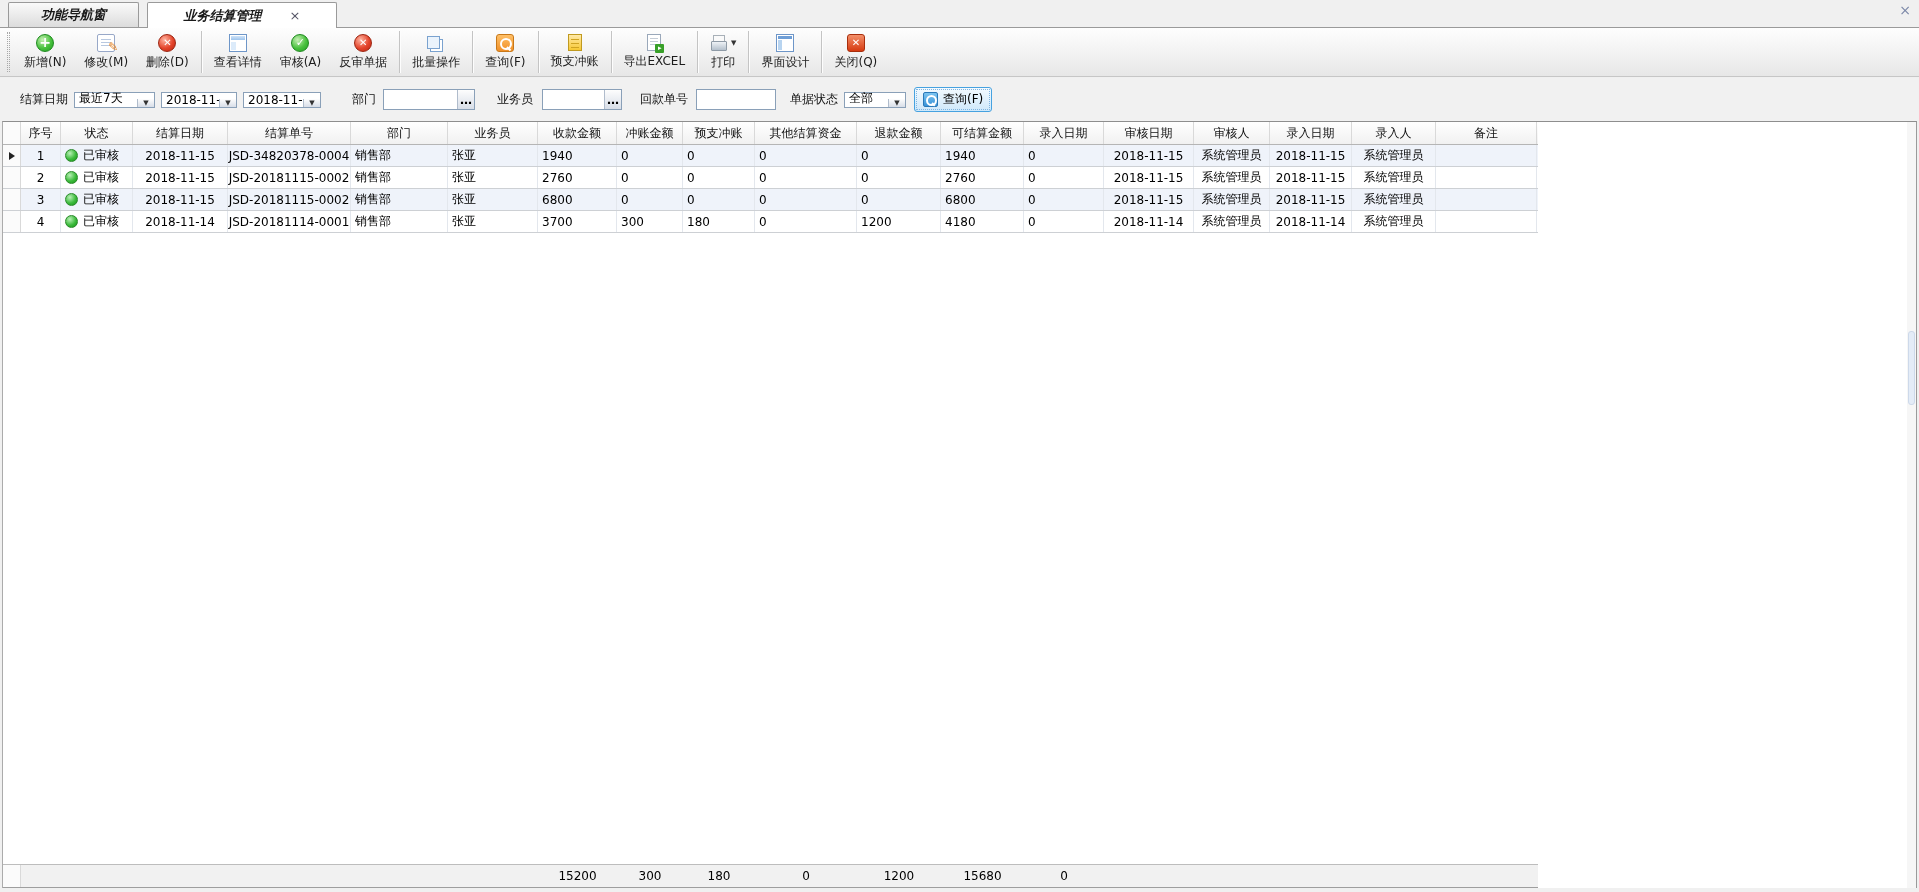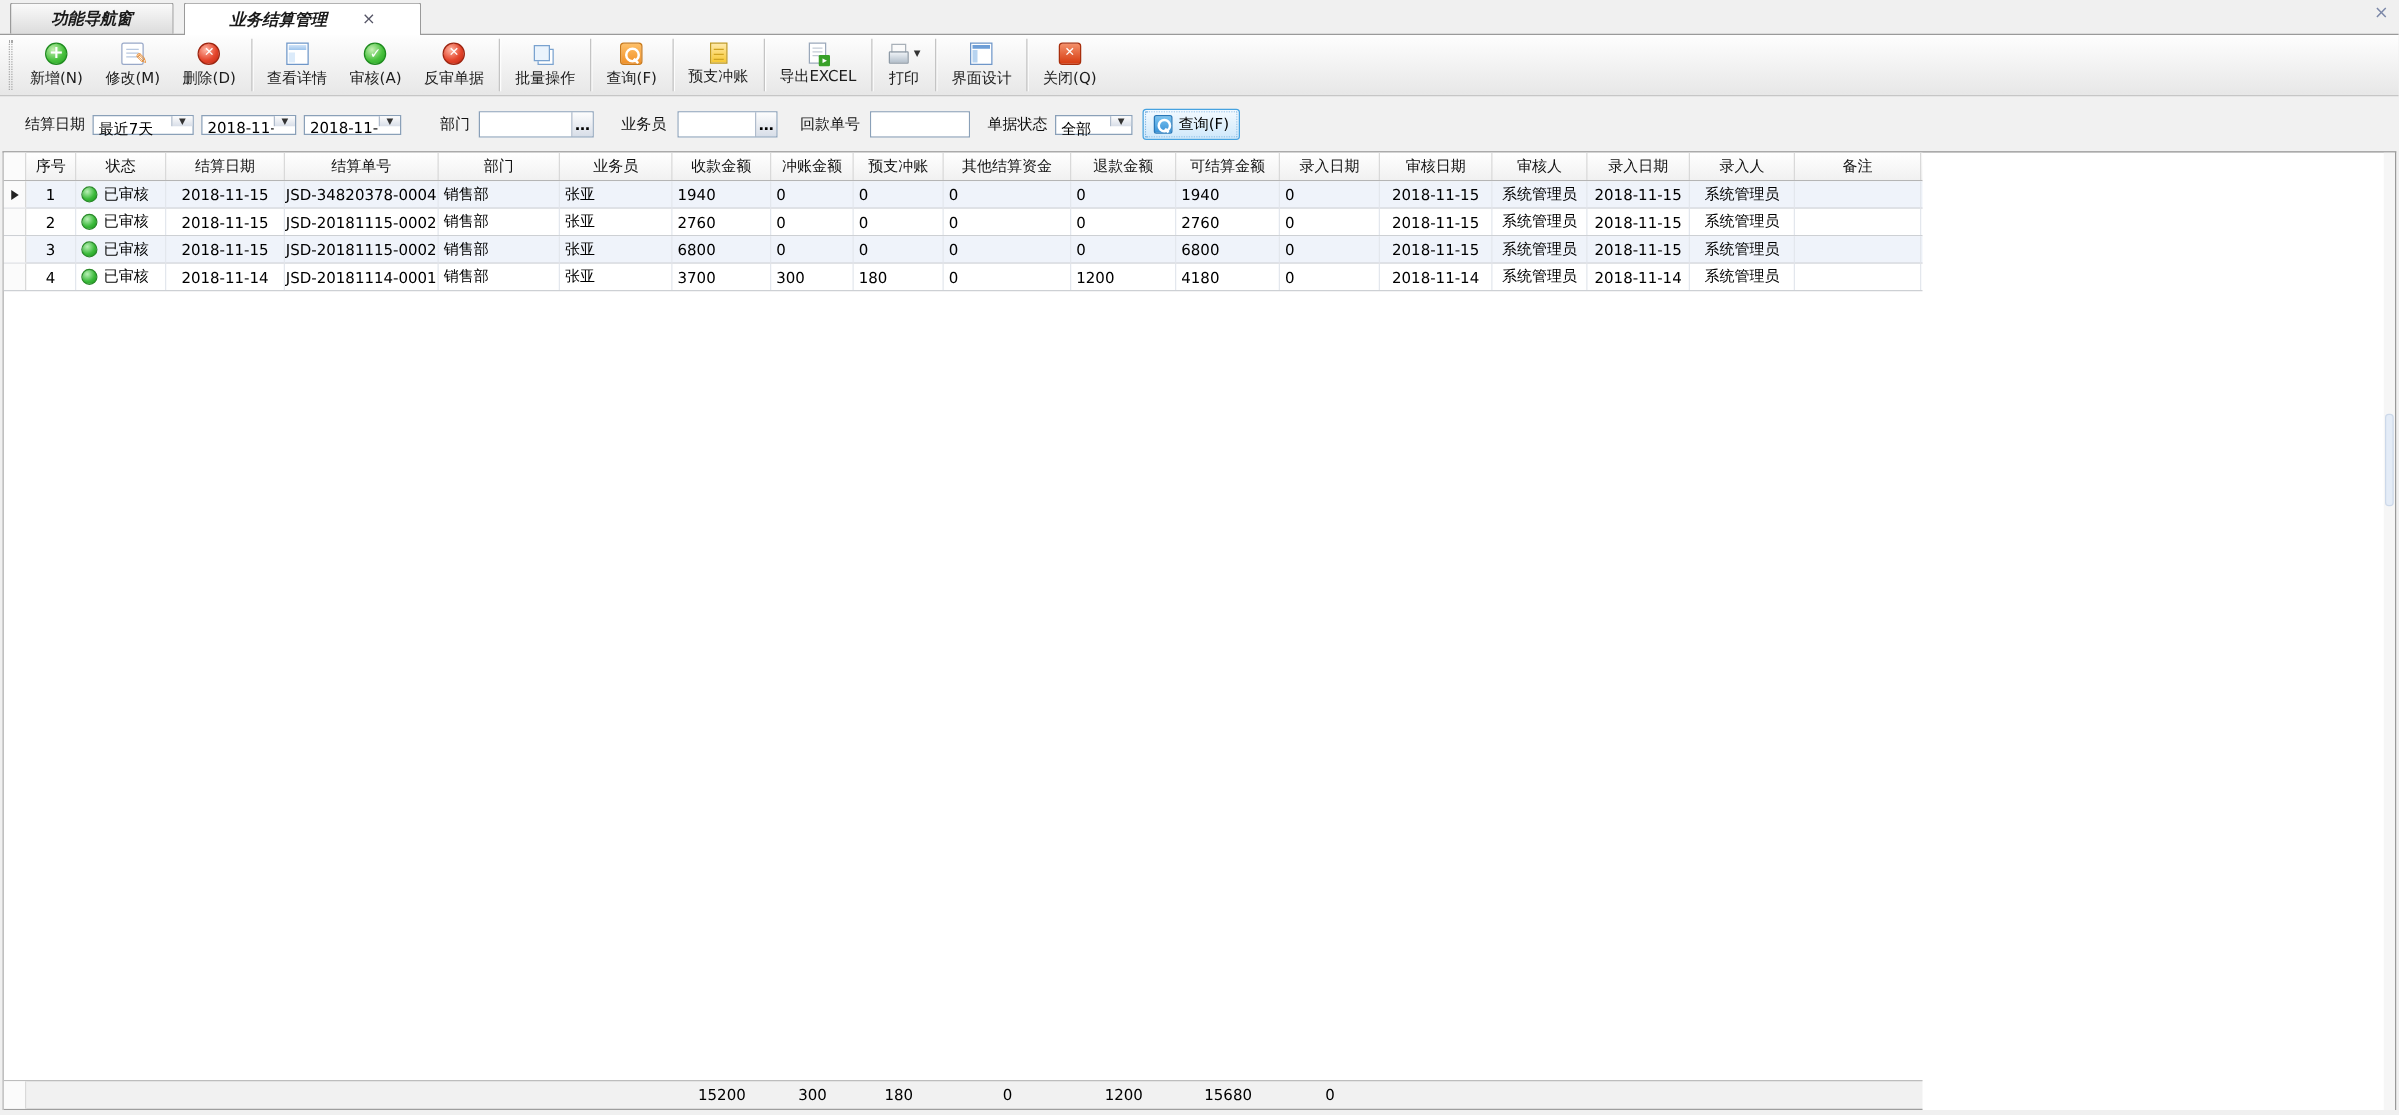--- a/index.html
+++ b/index.html
@@ -69,21 +69,21 @@
   .ico-design::before { content:""; position:absolute; left:1px; right:1px; top:1px; height:3px; background:#6e9ed6; }
   .ico-design::after { content:""; position:absolute; left:1px; top:5px; width:4px; bottom:1px; background:#b8d4f0; }
   .ico-closebtn { background:linear-gradient(#f4906a,#d63a10); border:1px solid #a82e0c; border-radius:3px; }
   .ico-closebtn::after { content:"✕"; position:absolute; inset:0; text-align:center; color:#fff;
     font-weight:bold; font-size:10px; line-height:16px; }
 
   
   .filterbar { position:absolute; top:78px; left:0; right:0; height:43px; background:#f1f1f1;
     display:flex; align-items:center; padding-left:20px; }
   .flabel { white-space:nowrap; color:#111; }
-  .win-select { display:flex; align-items:flex-start; height:16px; border:1px solid #8aa0b8; background:#fff; }
+  .win-select { display:flex; align-items:flex-end; height:16px; border:1px solid #8aa0b8; background:#fff; }
   .win-select .val { flex:1; padding:2px 4px 0; overflow:hidden; white-space:nowrap; }
   .arrow-btn { width:17px; display:flex; align-items:center; justify-content:center;
     background:linear-gradient(#fdfdfd,#d8dee8); border-left:1px solid #b0bccc; cursor:pointer; }
   .arrow-btn .arr { font-size:7px; color:#333; }
   .win-input { display:flex; height:21px; border:1px solid #8aa0b8; background:#fff; }
   .win-input input { border:none; outline:none; flex:1; min-width:0; font:inherit; padding:0 3px; }
   .dots-btn { width:17px; display:flex; align-items:center; justify-content:center;
     background:linear-gradient(#fdfdfd,#d8dee8); border-left:1px solid #b0bccc; cursor:pointer;
     font-weight:bold; line-height:10px; }
   .query-btn { height:25px; margin-left:8px; border:1px solid #46a2e0; border-radius:3px;

